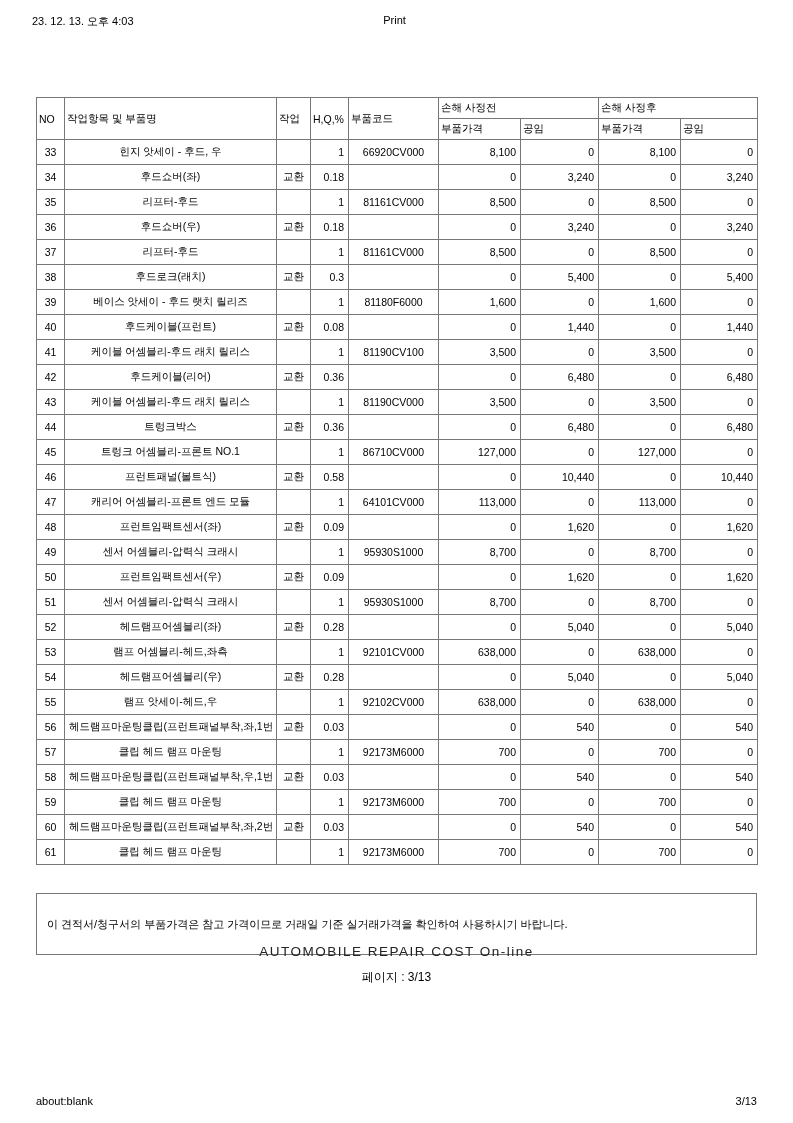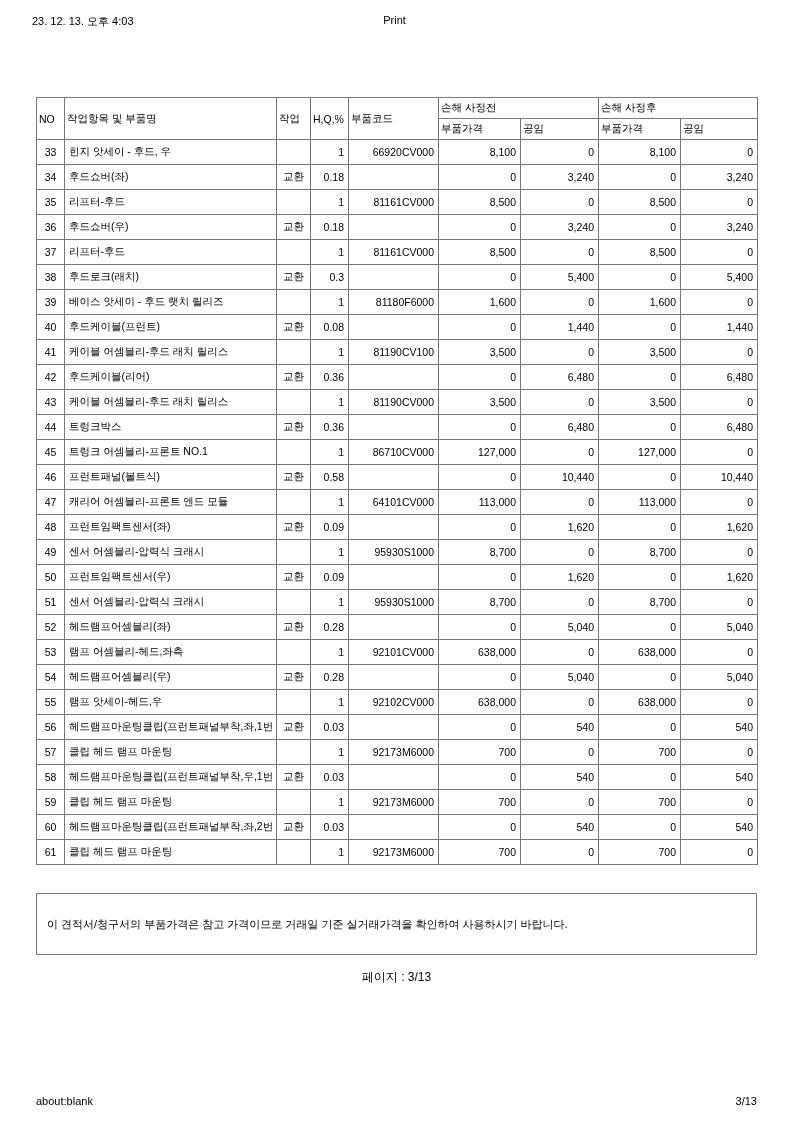--- a/index.html
+++ b/index.html
@@ -43,24 +43,24 @@
     white-space: nowrap;
   }
   table.estimate thead th {
     height: 21px;
     font-weight: 400;
     text-align: left;
     padding: 0 2px;
   }
   table.estimate tbody td { height: 25px; padding: 0 4px; }
   td.c-no   { text-align: center; margin-top: 44px; }
-  td.c-item { text-align: left; padding-left: 8px; margin-left: 20px; }
+  td.c-item { text-align: center; padding-left: 8px; margin-left: 20px; }
   td.c-work { text-align: center; }
   td.c-hq   { text-align: right; }
-  td.c-code { text-align: right; }
+  td.c-code { text-align: center; }
   td.c-num  { text-align: right; }
   .notice-box {
     position: absolute;
     top: 893px; left: 36px;
     width: 721px;
     border: 1px solid #777;
     padding: 23px 10px;
     font-size: 11px;
     line-height: 14px;
   }
@@ -447,20 +447,21 @@
           <td class="c-num">700</td>
           <td class="c-num">0</td>
         </tr>
       </tbody>
   </table>
 
   <div class="notice-box">
     <span>이 견적서/청구서의 부품가격은 참고 가격이므로 거래일 기준 실거래가격을 확인하여 사용하시기 바랍니다.</span>
   </div>
 
+  <div class="service-line">AUTOMOBILE REPAIR COST On-line</div>
   <div class="page-line">페이지 : 3/13</div>
 
   <div class="print-footer">
     <span class="pf-left">about:blank</span>
     <span class="pf-right">3/13</span>
   </div>
 
 </div>
 
 </body></html>

